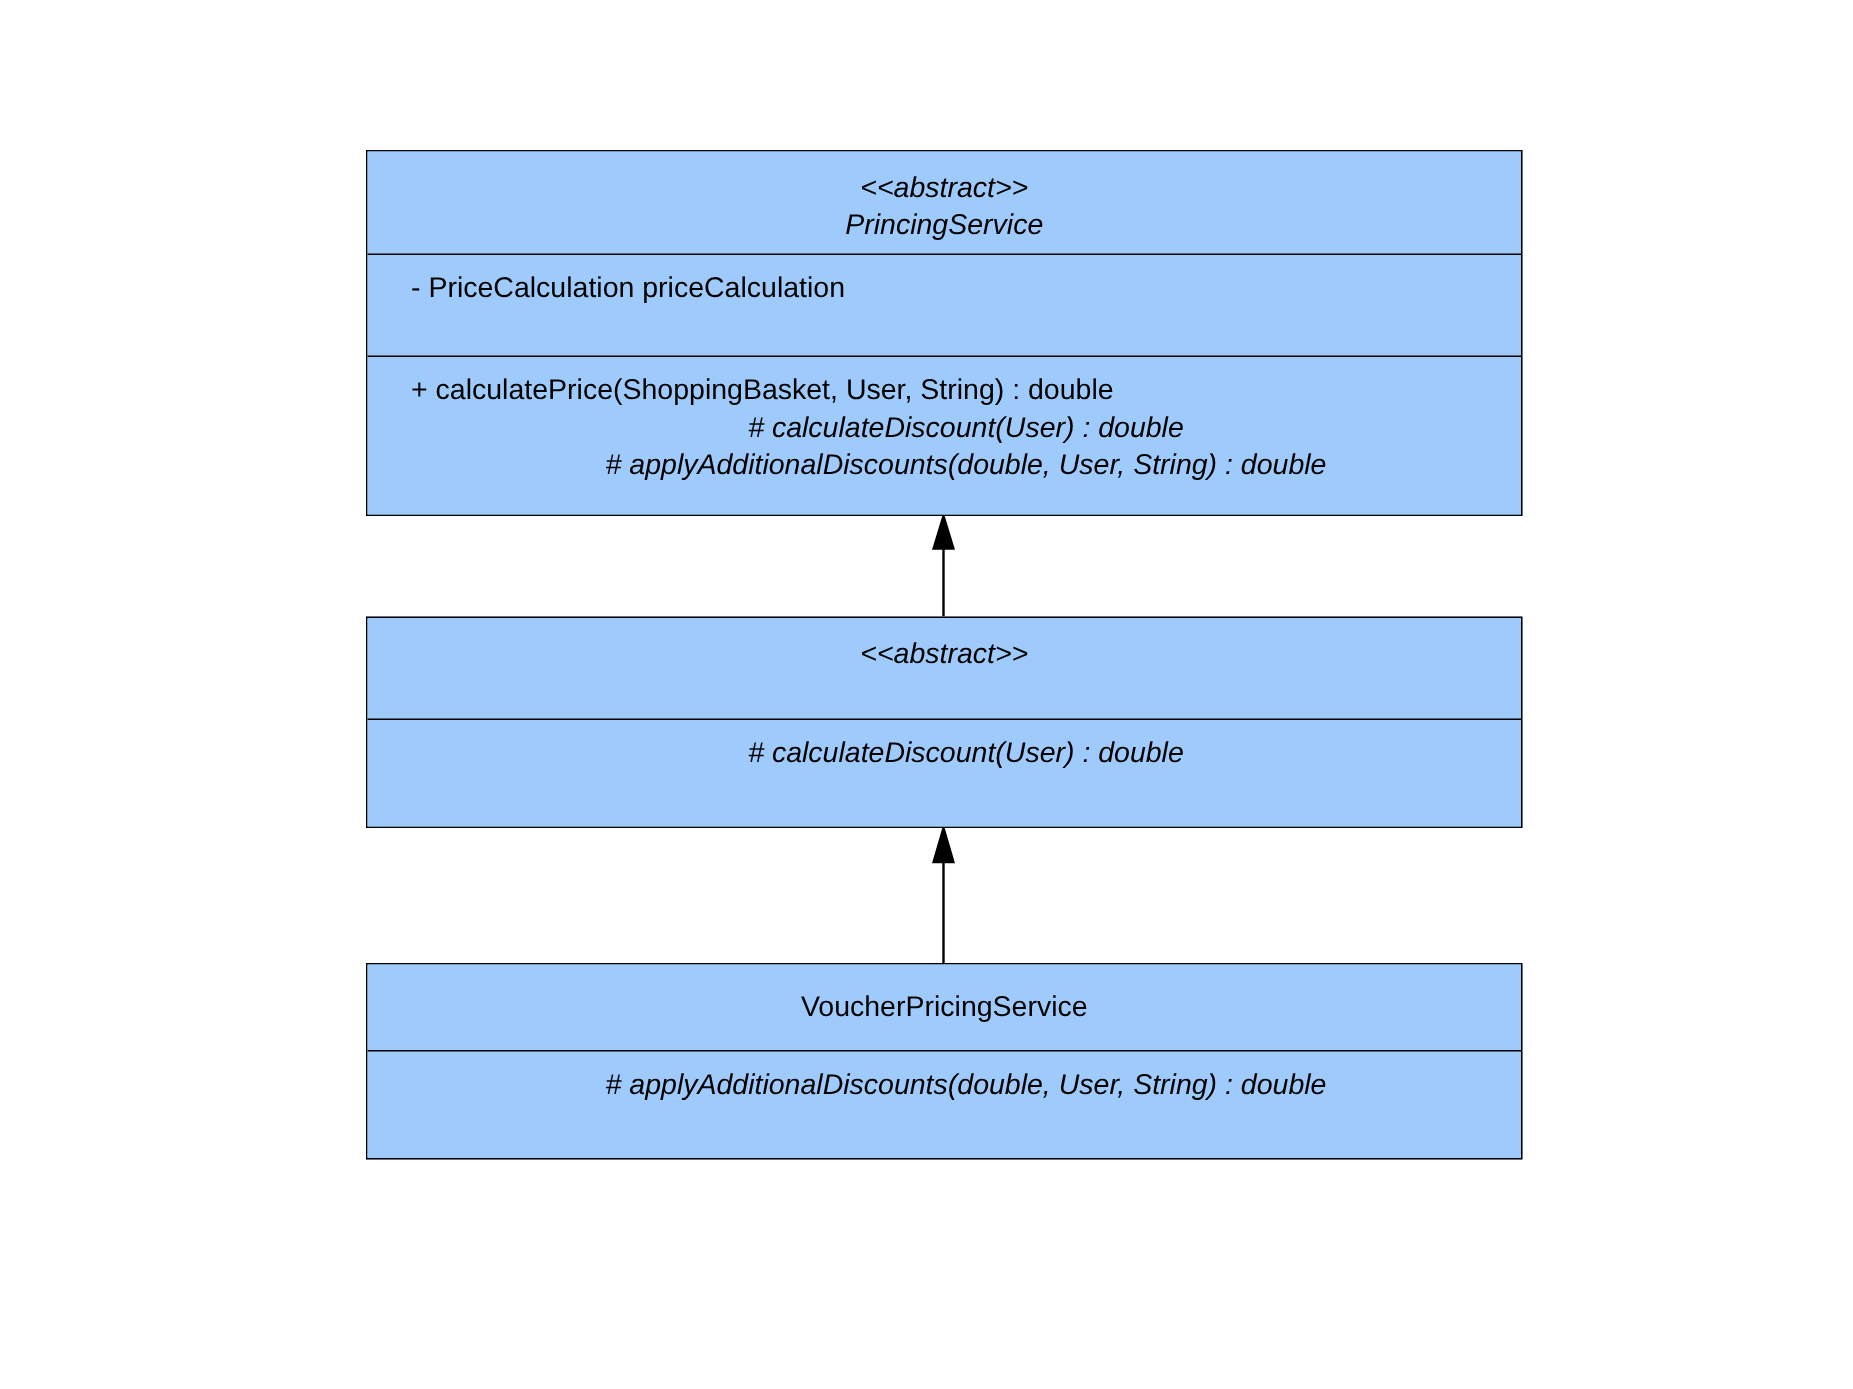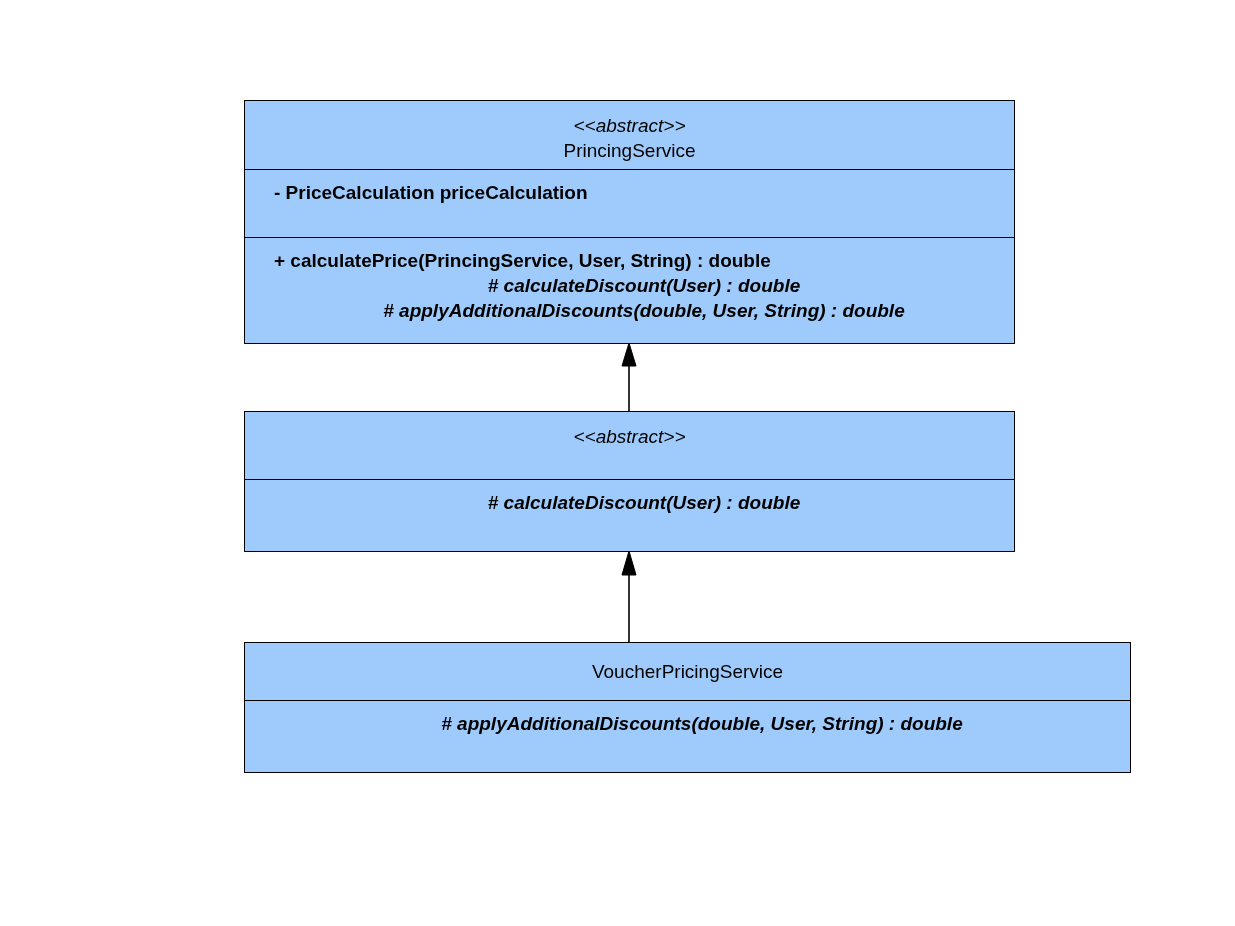--- a/index.html
+++ b/index.html
@@ -47,36 +47,36 @@
     display: flex;
     flex-direction: column;
     align-items: center;
     justify-content: flex-start;
     padding-top: 12px;
     text-align: center;
   }
 
   .compartment.members {
     padding: 10px 0 0 29px;
-    font-weight: bold;
   }
 
   .stereotype {
     font-size: 19px;
     font-style: italic;
     line-height: 25px;
     white-space: pre;
   }
 
   .class-name {
     font-size: 19px;
     line-height: 25px;
     white-space: pre;
   }
   .class-name.abstract {
+    font-style: italic;
   }
 
   .member {
     font-size: 19px;
     line-height: 25px;
     white-space: pre;
   }
   .member.abstract {
     font-style: italic;
     text-align: center;
@@ -85,21 +85,21 @@
   
   #class-pricing-service   { left: 244px; top: 100px; width: 771px; height: 244px; }
   #class-pricing-service .header     { height: 68px; }
   #class-pricing-service .attributes { height: 68px; }
   #class-pricing-service .operations { flex: 1 1 auto; }
 
   #class-user-discount-pricing-service { left: 244px; top: 411px; width: 771px; height: 141px; }
   #class-user-discount-pricing-service .header     { height: 67px; }
   #class-user-discount-pricing-service .operations { flex: 1 1 auto; }
 
-  #class-voucher-pricing-service { left: 244px; top: 642px; width: 887px; height: 131px; }
+  #class-voucher-pricing-service { left: 244px; top: 642px; width: 771px; height: 131px; }
   #class-voucher-pricing-service .header     { height: 57px; justify-content: center; padding-top: 0; }
   #class-voucher-pricing-service .operations { flex: 1 1 auto; }
 
   
   .generalization {
     position: absolute;
     left: 0;
     top: 0;
     width: 1235px;
     height: 926px;
@@ -125,21 +125,21 @@
 
   <div class="uml-class" id="class-pricing-service">
     <div class="compartment header">
       <div class="stereotype">&lt;&lt;abstract&gt;&gt;</div>
       <div class="class-name abstract">PrincingService</div>
     </div>
     <div class="compartment members attributes">
       <div class="member">- PriceCalculation priceCalculation</div>
     </div>
     <div class="compartment members operations">
-      <div class="member">+ calculatePrice(PrincingService, User, String) : double</div>
+      <div class="member">+ calculatePrice(ShoppingBasket, User, String) : double</div>
       <div class="member abstract"># calculateDiscount(User) : double</div>
       <div class="member abstract"># applyAdditionalDiscounts(double, User, String) : double</div>
     </div>
   </div>
 
   <div class="uml-class" id="class-user-discount-pricing-service">
     <div class="compartment header">
       <div class="stereotype">&lt;&lt;abstract&gt;&gt;</div>
     </div>
     <div class="compartment members operations">

